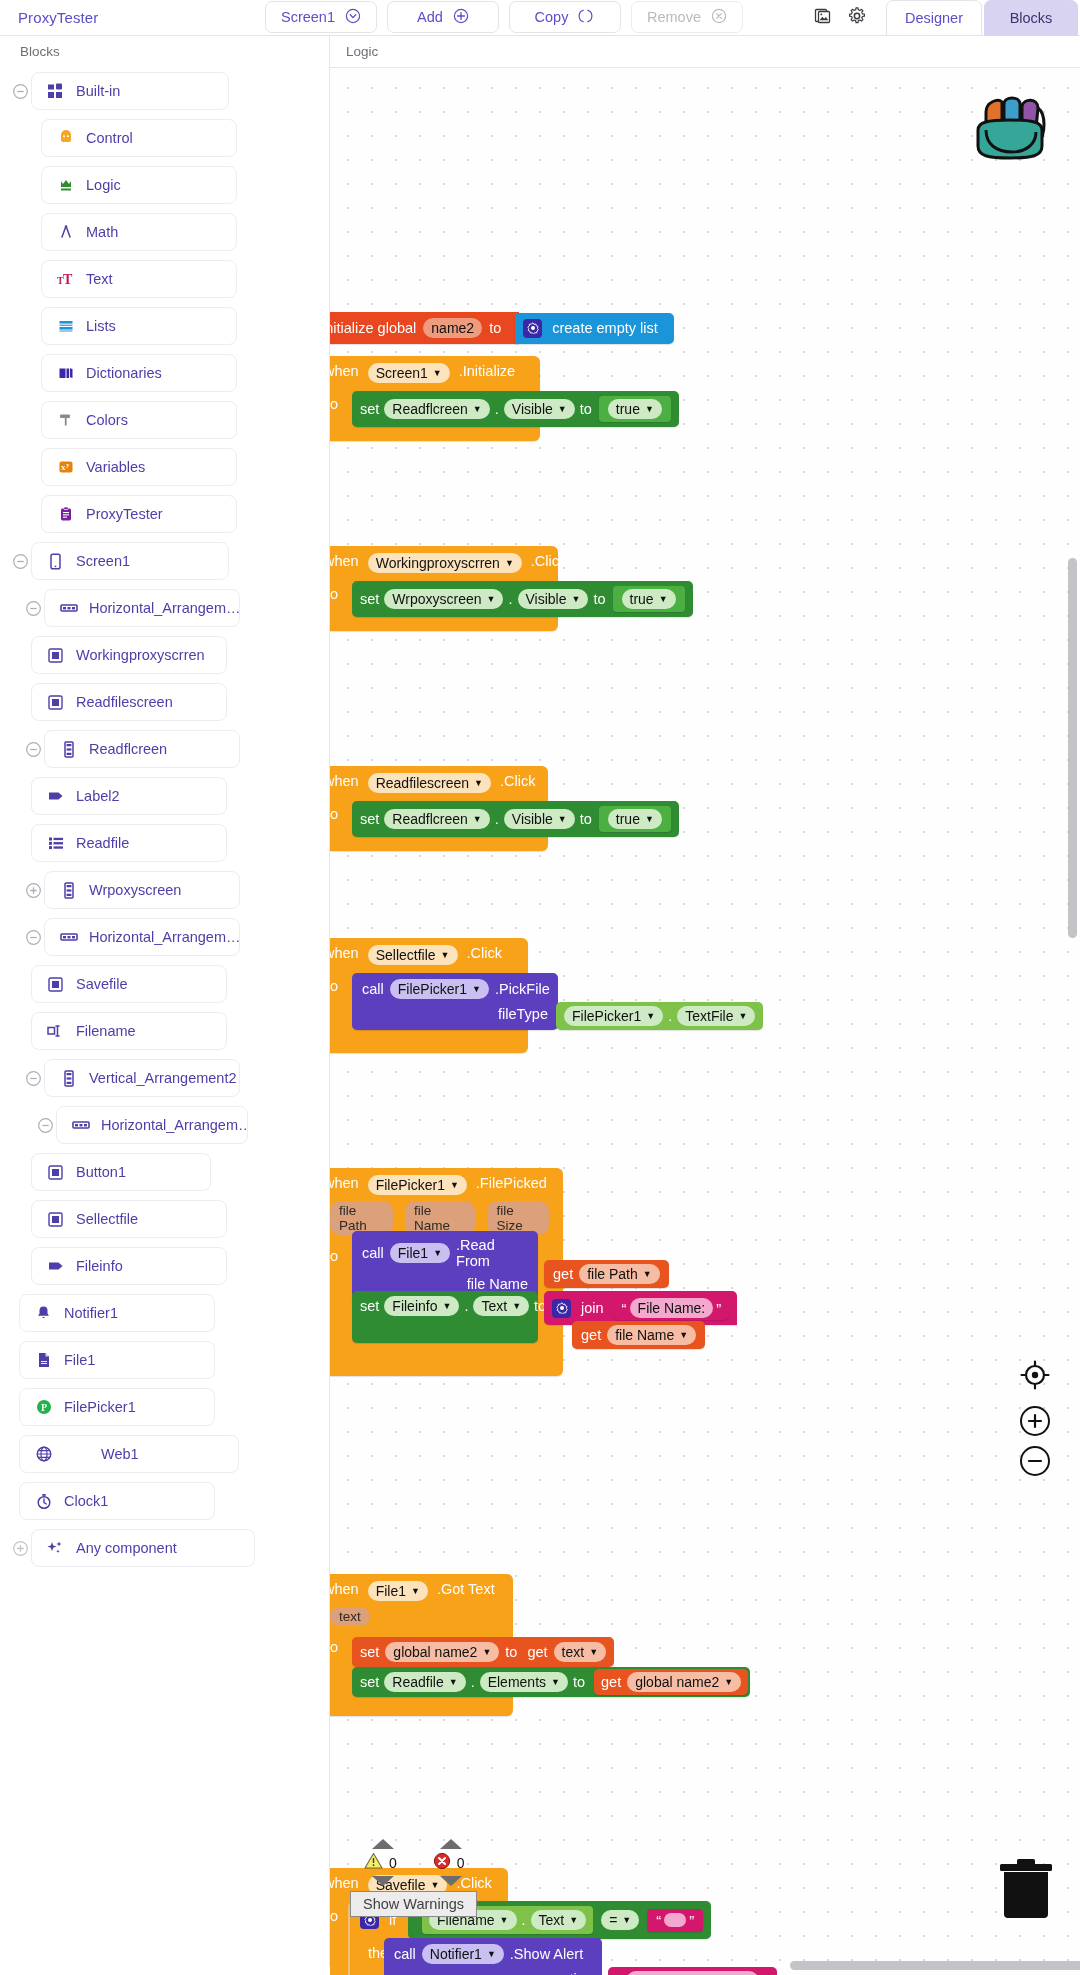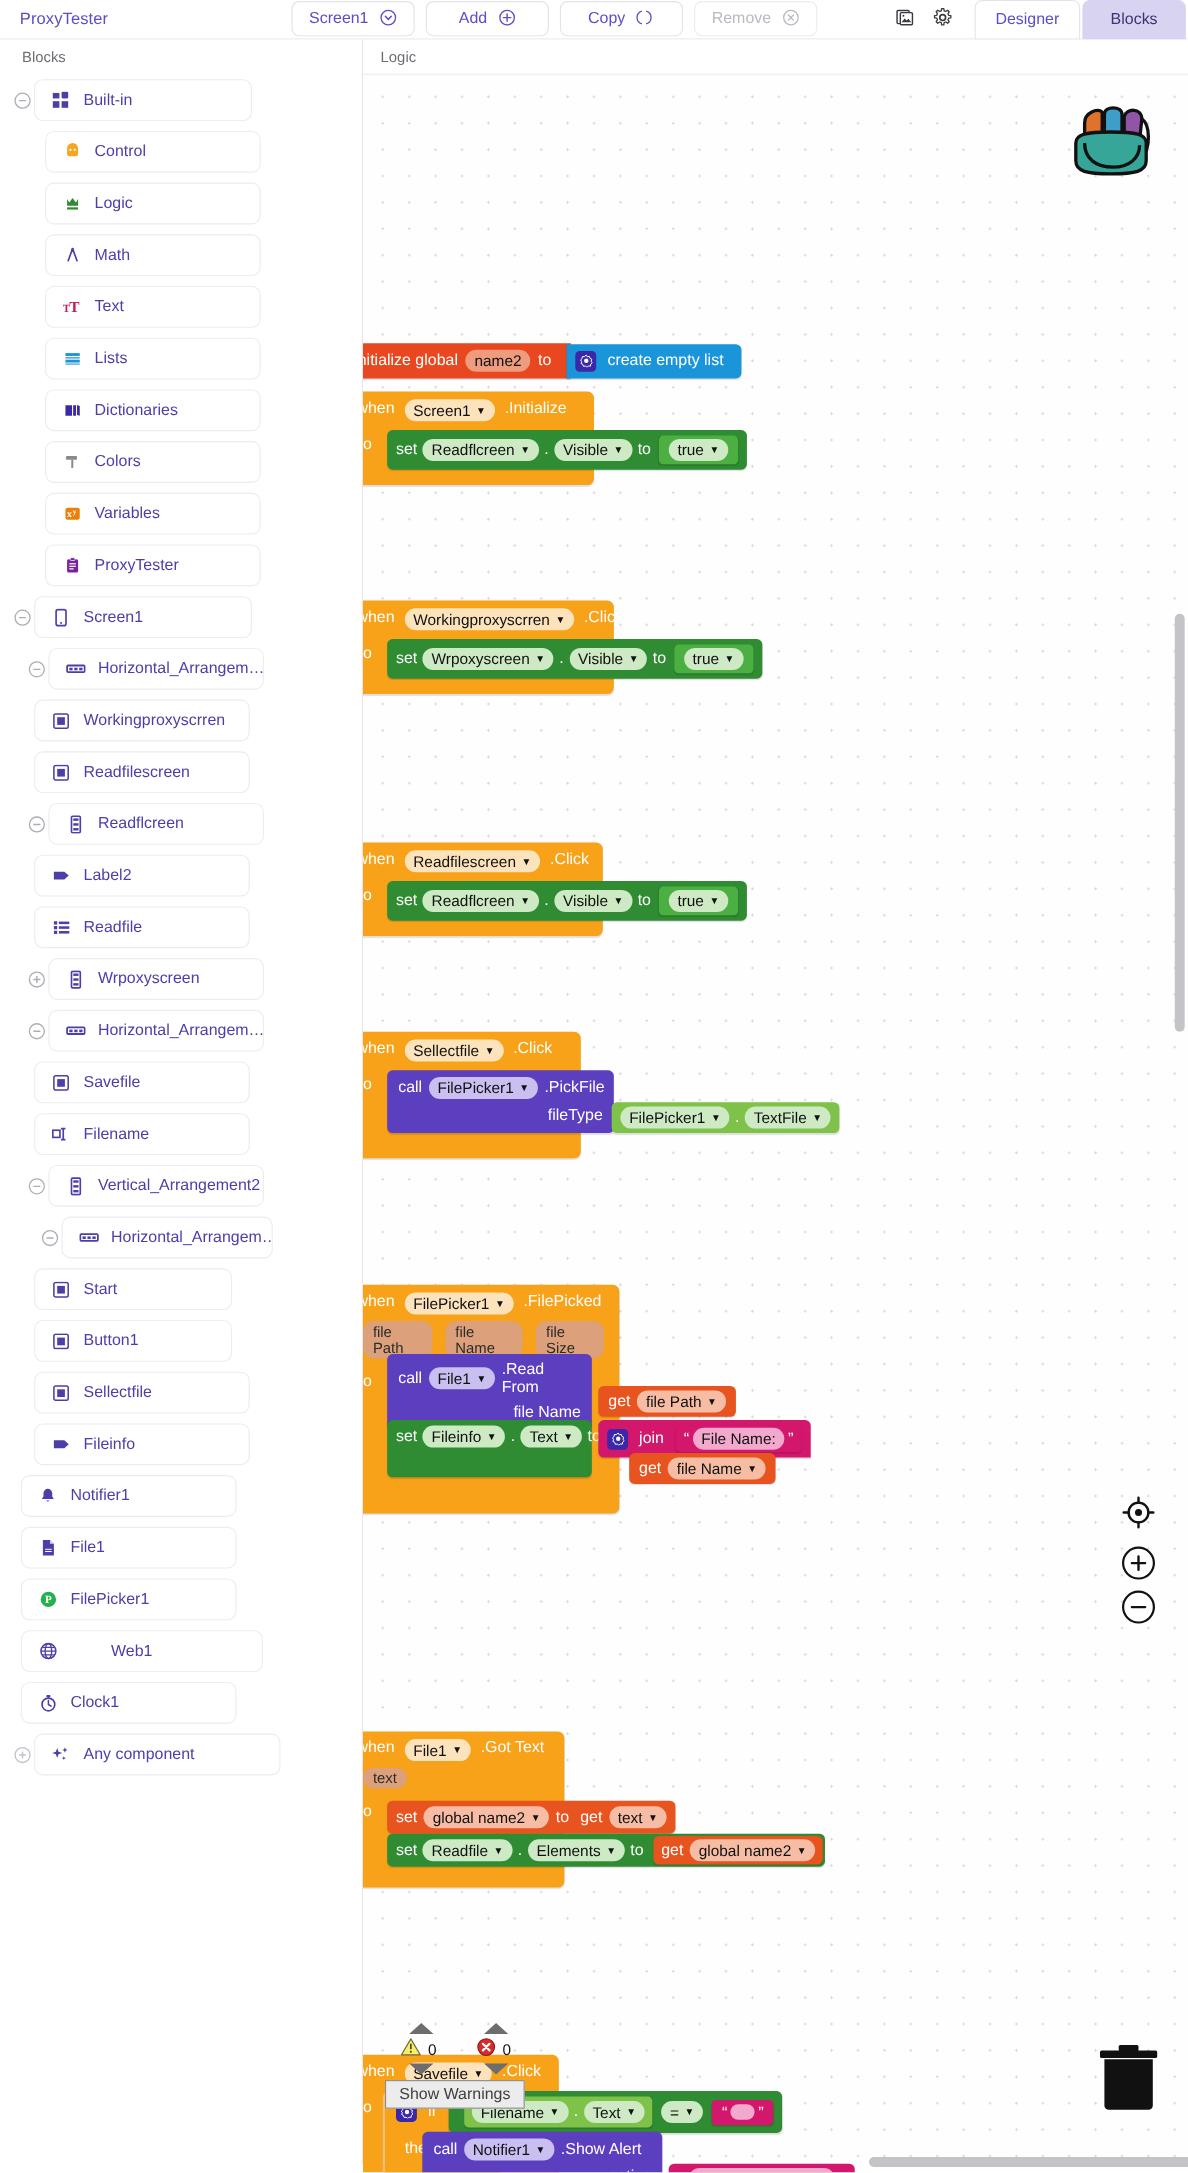--- a/index.html
+++ b/index.html
@@ -611,32 +611,20 @@
             <rect x="1" y="3" width="16" height="6" rx="1" fill="none" stroke="#4c3fa8" stroke-width="1.6"></rect>
             <rect x="3" y="5" width="3" height="2.4" fill="#4c3fa8"></rect>
             <rect x="7.5" y="5" width="3" height="2.4" fill="#4c3fa8"></rect>
             <rect x="12" y="5" width="3" height="2.4" fill="#4c3fa8"></rect>
           </svg>
         </span>
       <span>Horizontal_Arrangem…</span>
     </div>
   </div>
 
-  <div class="tree-row">
-    <span class="no-twisty indent-46"></span>
-    <div class="tree-item" style="width:180px;">
-      <span class="ic">
-          <svg width="15" height="15" viewBox="0 0 15 15">
-            <rect x="1" y="1" width="13" height="13" rx="1.6" fill="none" stroke="#4c3fa8" stroke-width="1.4"></rect>
-            <rect x="4" y="4" width="7" height="7" fill="#4c3fa8"></rect>
-          </svg>
-        </span>
-      <span>Start</span>
-    </div>
-  </div>
 
   <div class="tree-row">
     <span class="no-twisty indent-46"></span>
     <div class="tree-item" style="width:180px;">
       <span class="ic">
           <svg width="15" height="15" viewBox="0 0 15 15">
             <rect x="1" y="1" width="13" height="13" rx="1.6" fill="none" stroke="#4c3fa8" stroke-width="1.4"></rect>
             <rect x="4" y="4" width="7" height="7" fill="#4c3fa8"></rect>
           </svg>
         </span>

